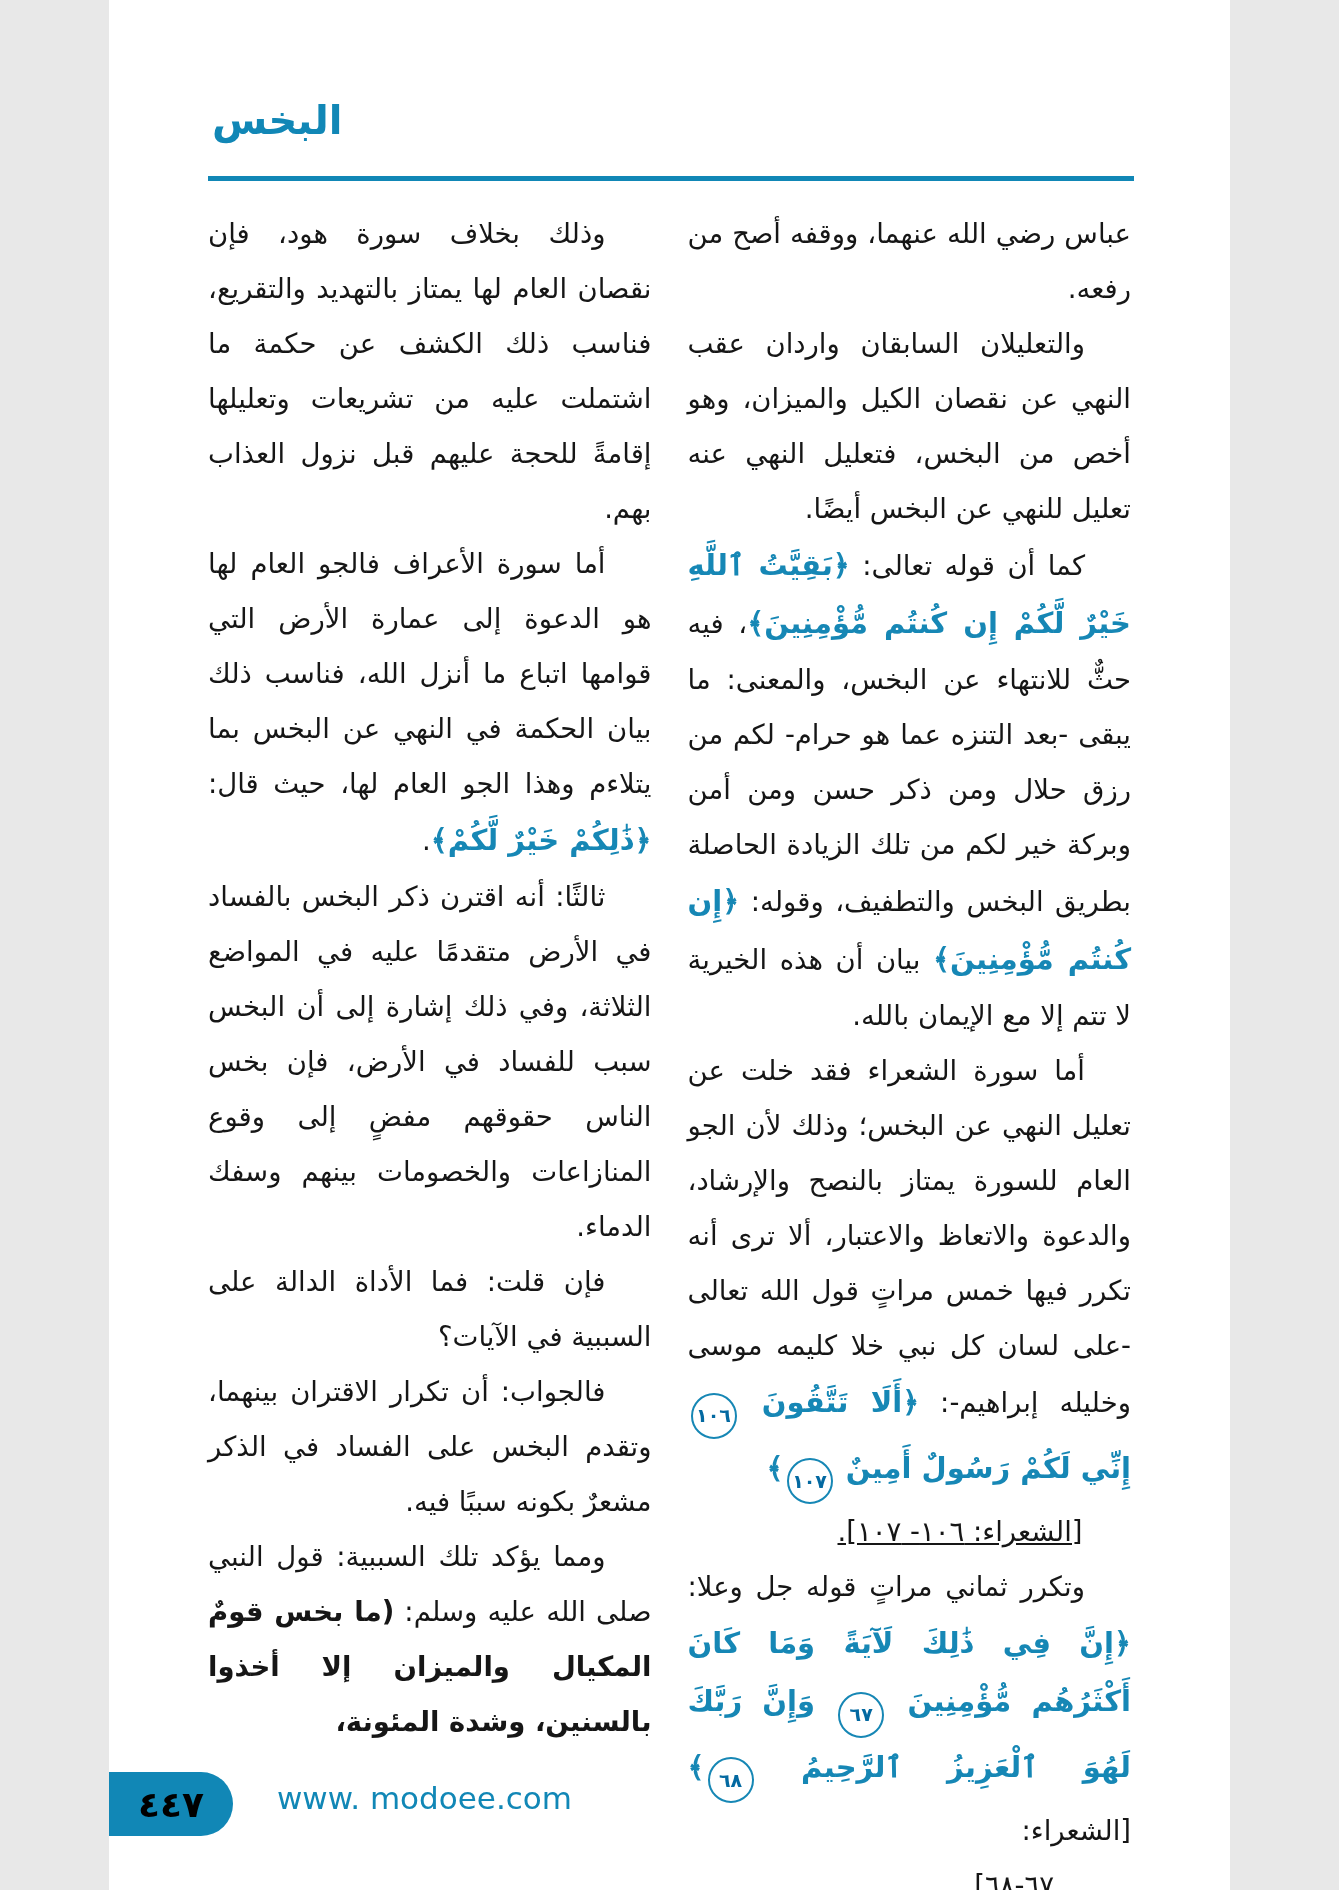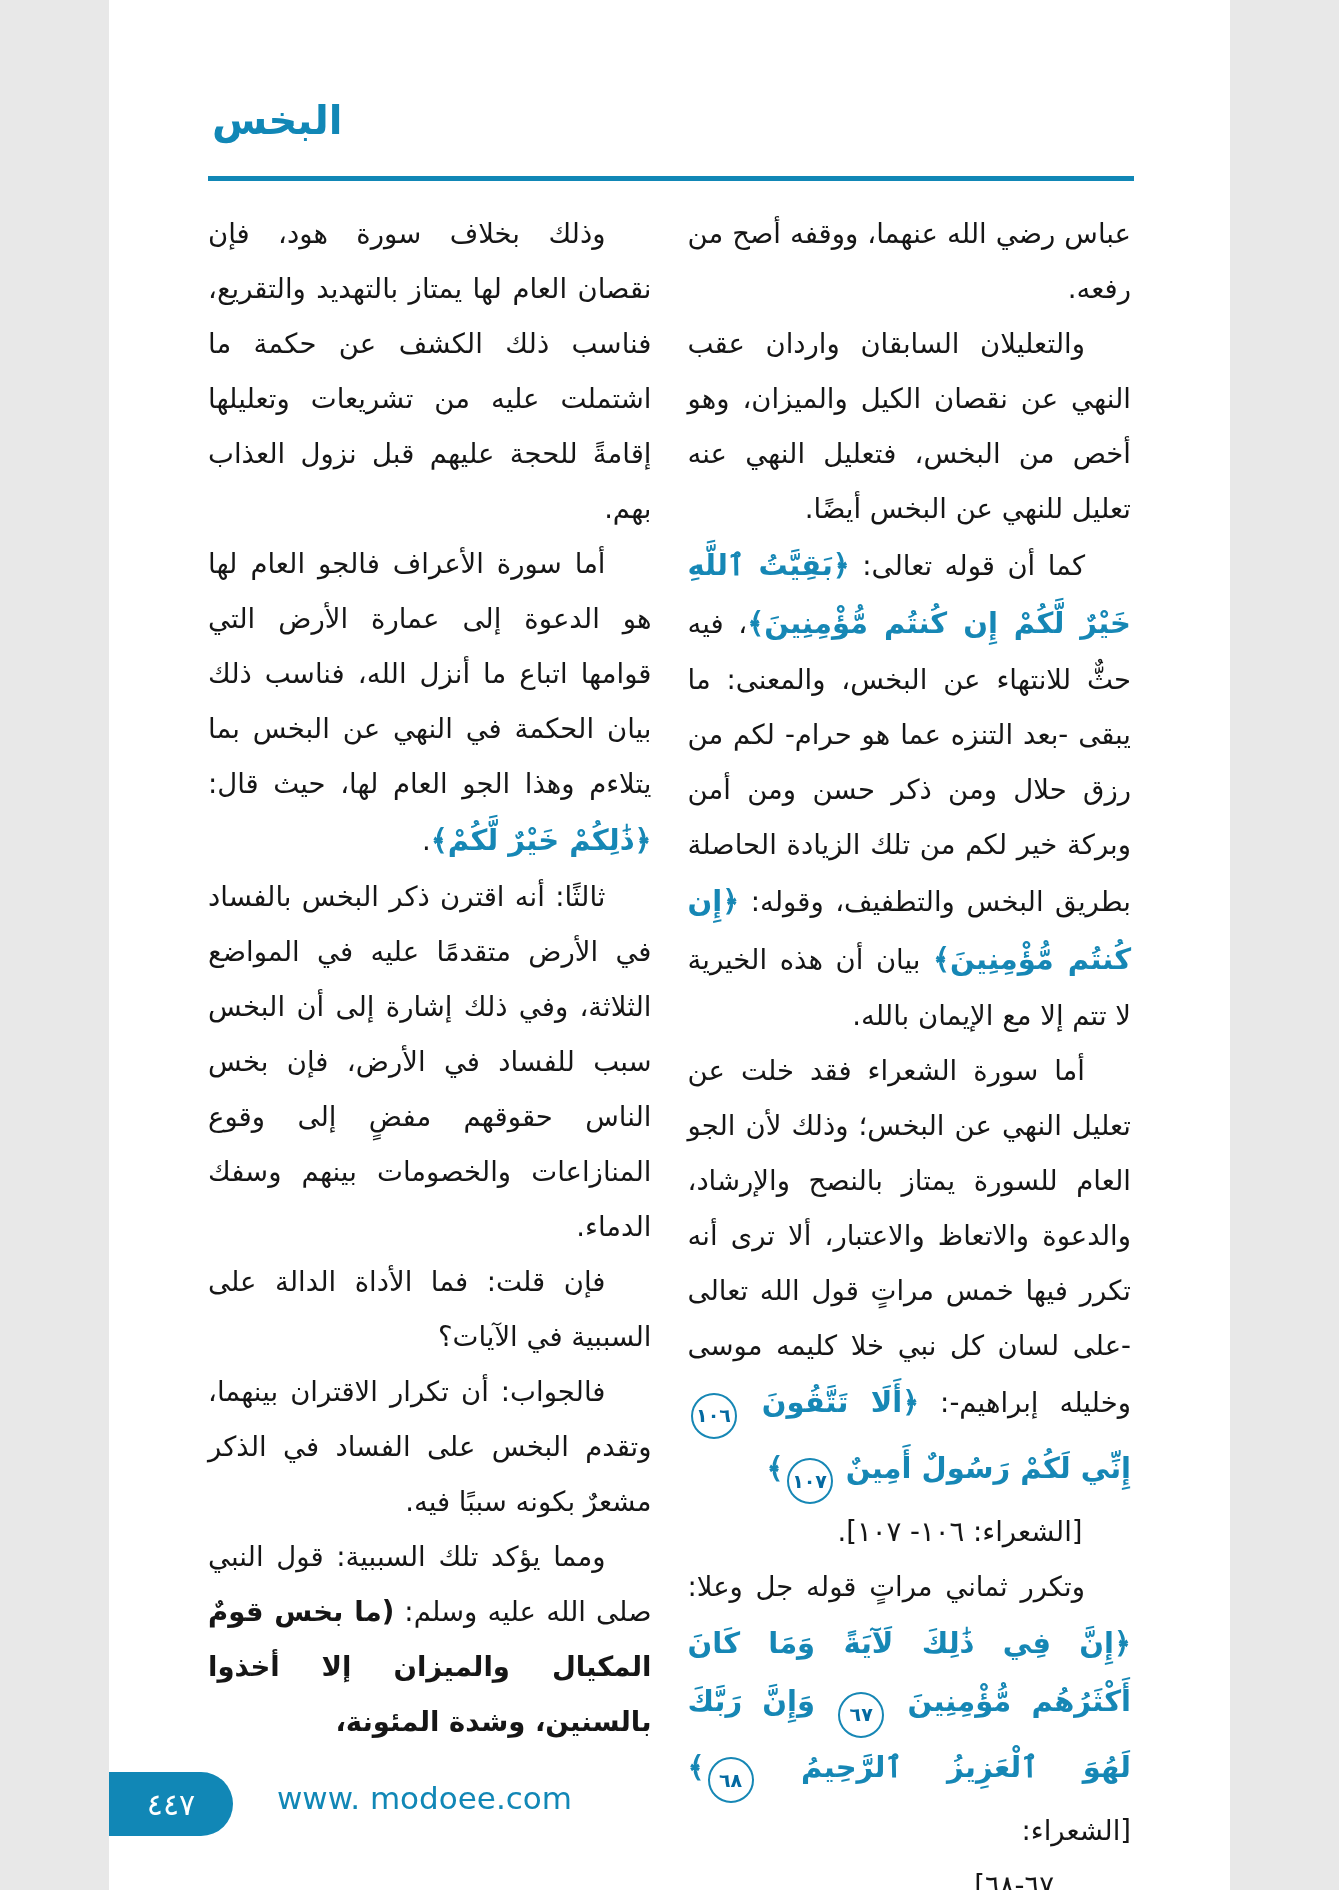--- a/index.html
+++ b/index.html
@@ -59,35 +59,36 @@
     line-height:1;
     vertical-align:-10px;
     margin:0 3px;
     text-indent:0;
   }
   .seg-hadith { font-weight:bold; }
   .cite-block {
     display:block;
     text-indent:0;
     text-align:center;
+    text-decoration:underline;
   }
   .cite-left  { width:fit-content; margin-right:auto; margin-left:150px; }
   .cite-right { width:fit-content; margin-left:auto; margin-right:77px; }
   .footer-pill {
     position:absolute;
     left:0; top:1772px;
     width:124px; height:64px;
     background:#1187b6;
     border-radius:0 32px 32px 0;
     display:flex;
     align-items:center;
     justify-content:center;
-    color:#ffffff;
-    font-size:30px;
-    font-weight:normal;
+    color:#000000;
+    font-size:36px;
+    font-weight:bold;
   }
   .footer-site {
     position:absolute;
     left:168px; top:1780px;
     color:#1187b6;
     font-size:31px;
     direction:ltr;
   }
 </style>
 </head>

